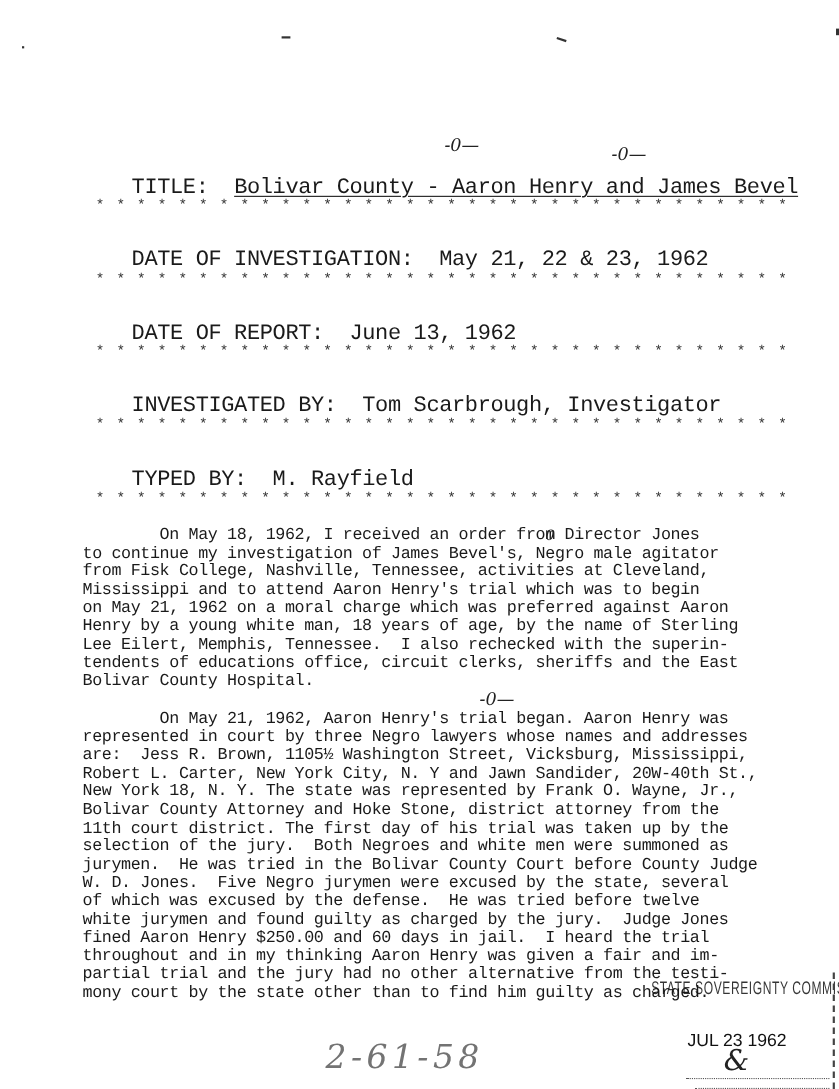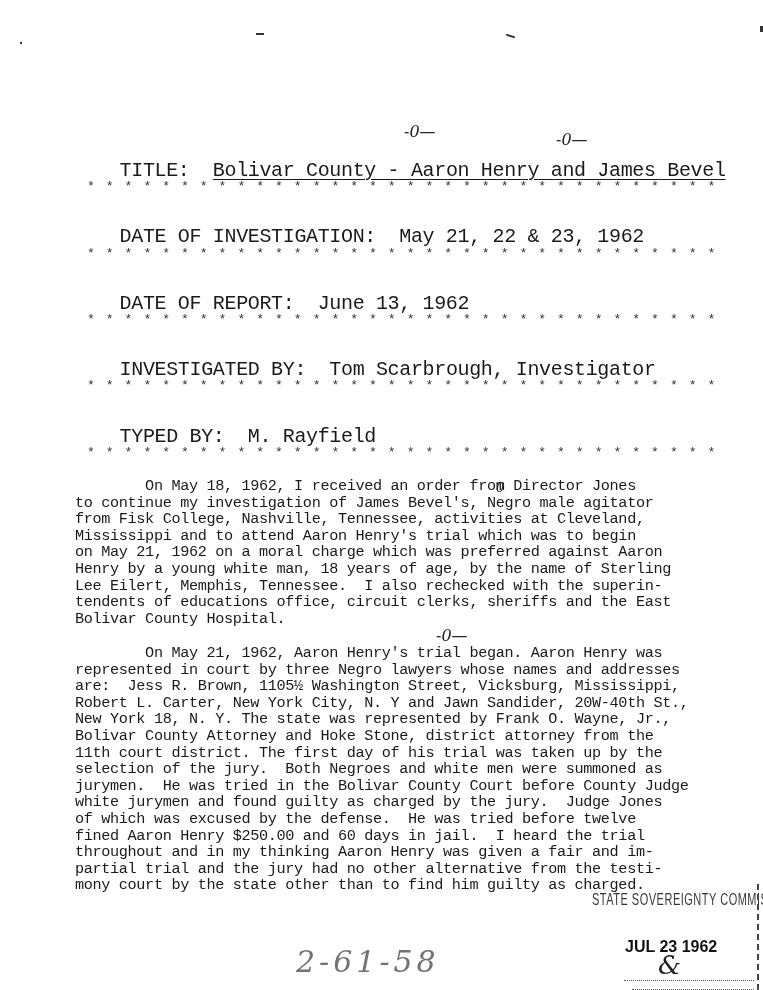--- a/index.html
+++ b/index.html
@@ -85,32 +85,33 @@
   <div class="para" style="top:645px;">
     <span class="pl">        On May 21, 1962, Aaron Henry's trial began. Aaron Henry was</span>
     <span class="pl">represented in court by three Negro lawyers whose names and addresses</span>
     <span class="pl">are:  Jess R. Brown, 1105½ Washington Street, Vicksburg, Mississippi,</span>
     <span class="pl">Robert L. Carter, New York City, N. Y and Jawn Sandider, 20W-40th St.,</span>
     <span class="pl">New York 18, N. Y. The state was represented by Frank O. Wayne, Jr.,</span>
     <span class="pl">Bolivar County Attorney and Hoke Stone, district attorney from the</span>
     <span class="pl">11th court district. The first day of his trial was taken up by the</span>
     <span class="pl">selection of the jury.  Both Negroes and white men were summoned as</span>
     <span class="pl">jurymen.  He was tried in the Bolivar County Court before County Judge</span>
+    <span class="pl">W. D. Jones.  Five Negro jurymen were excused by the state, several</span>
+    <span class="pl">of which was excused by the defense.  He was tried before twelve</span>
     <span class="pl">white jurymen and found guilty as charged by the jury.  Judge Jones</span>
-    <span class="pl">of which was excused by the defense.  He was tried before twelve</span>
     <span class="pl">fined Aaron Henry $250.00 and 60 days in jail.  I heard the trial</span>
     <span class="pl">throughout and in my thinking Aaron Henry was given a fair and im-</span>
     <span class="pl">partial trial and the jury had no other alternative from the testi-</span>
     <span class="pl">mony court by the state other than to find him guilty as charged.</span>
   </div>
   <div class="initial" style="left:436px;top:626px;">-0—</div>
 
   <div class="hand" style="left:296px;top:944px;font-size:30px;letter-spacing:4px;">2-61-58</div>
 
   <div class="stamp-line" style="left:592px;top:890px;font-size:11px;letter-spacing:0.5px;transform:scaleY(1.5);transform-origin:left top;opacity:0.85;">STATE SOVEREIGNTY COMMISSION</div>
   <div class="vborder" style="left:757px;top:884px;height:106px;"></div>
-  <div class="stamp-line" style="left:625px;top:938px;font-size:16px;font-weight:bold;">JUL 23 1962</div>
+  <div class="stamp-line" style="left:625px;top:938px;font-size:16px;font-weight:normal;">JUL 23 1962</div>
   <div class="initial" style="left:658px;top:950px;font-size:26px;">&amp;</div>
   <div class="stamp-line" style="left:578px;top:970px;font-size:11px;margin-top:20px;">INDEXED</div>
   <div class="dotted" style="left:624px;top:980px;width:130px;"></div>
   <div class="stamp-line" style="left:578px;top:1008px;font-size:11px;">SERIALIZED</div>
   <div class="dotted" style="left:632px;top:989px;width:122px;"></div>
 </div>
 
 </body></html>

